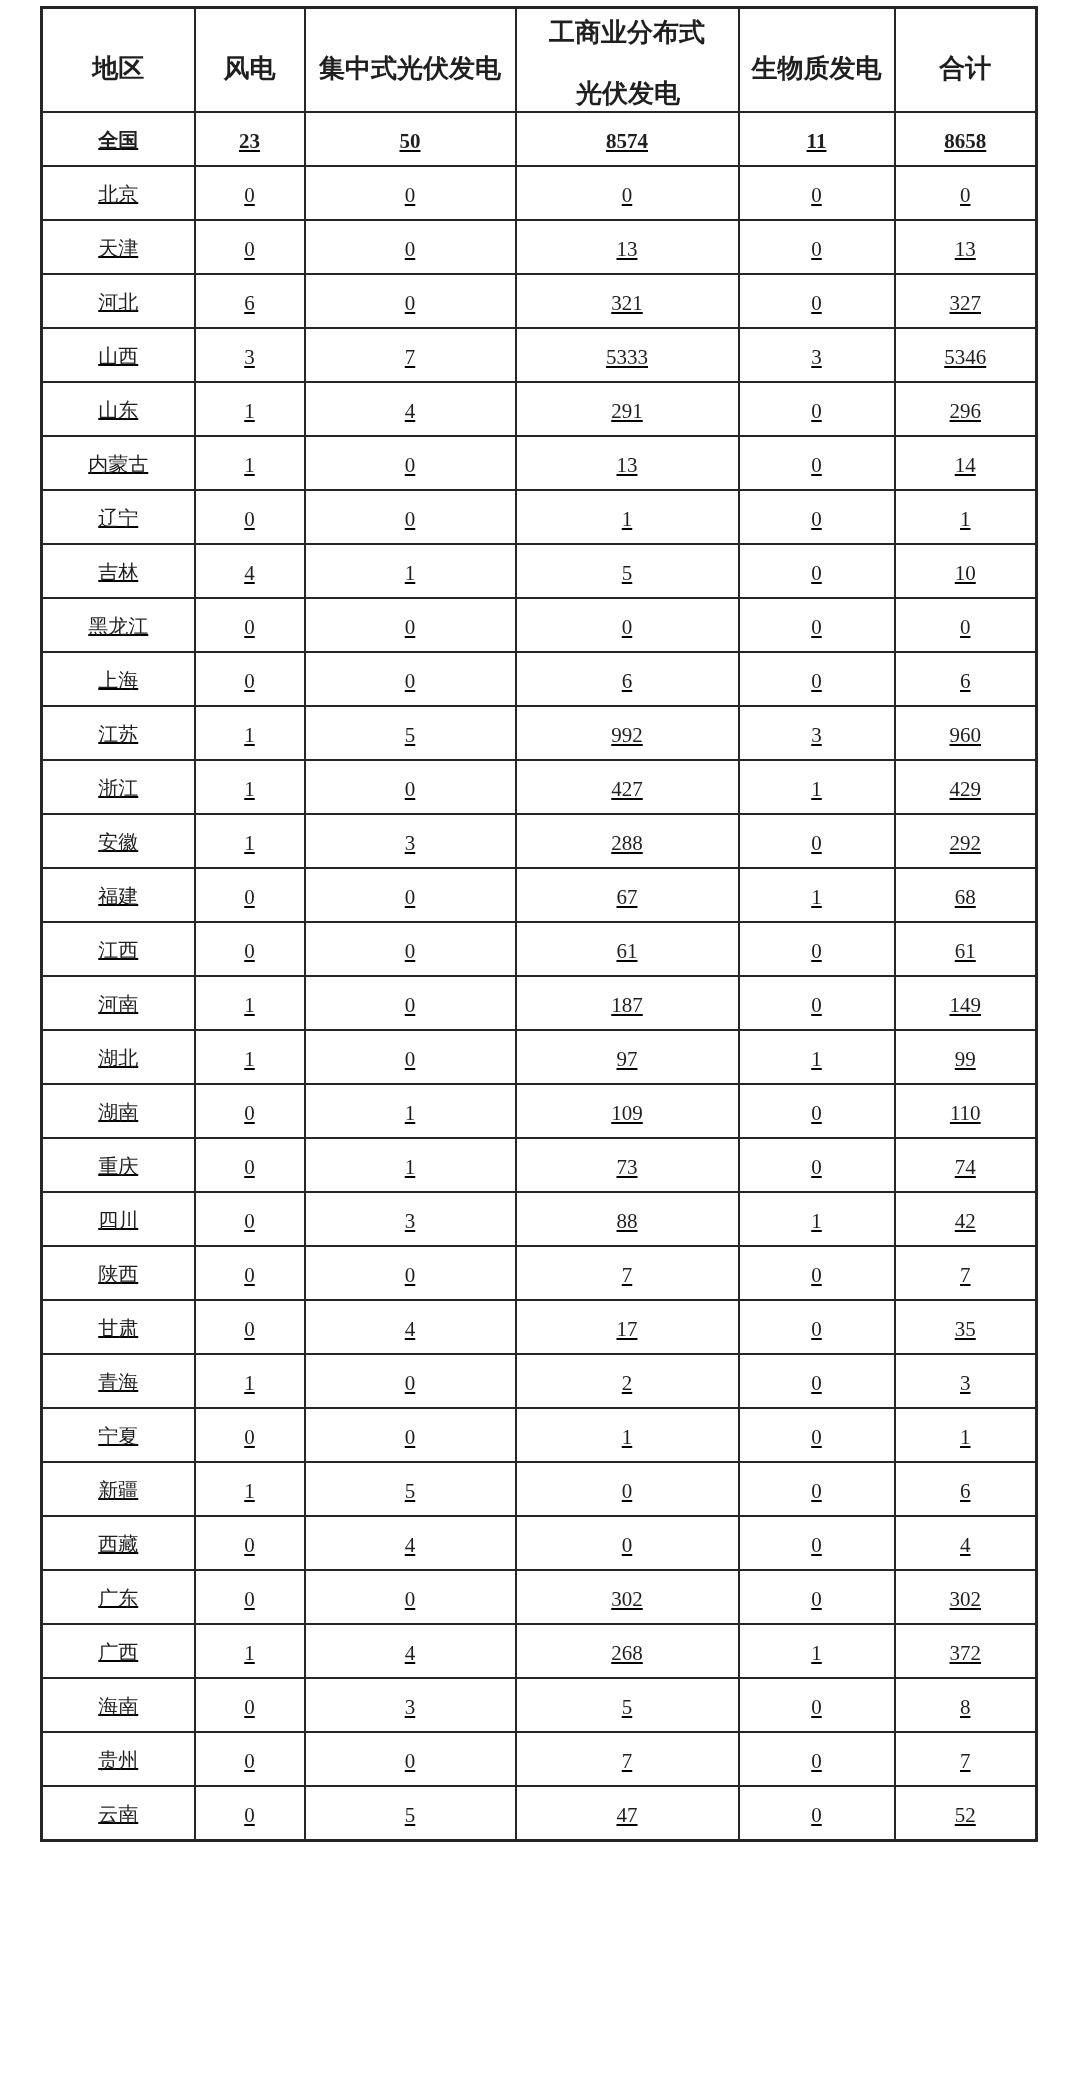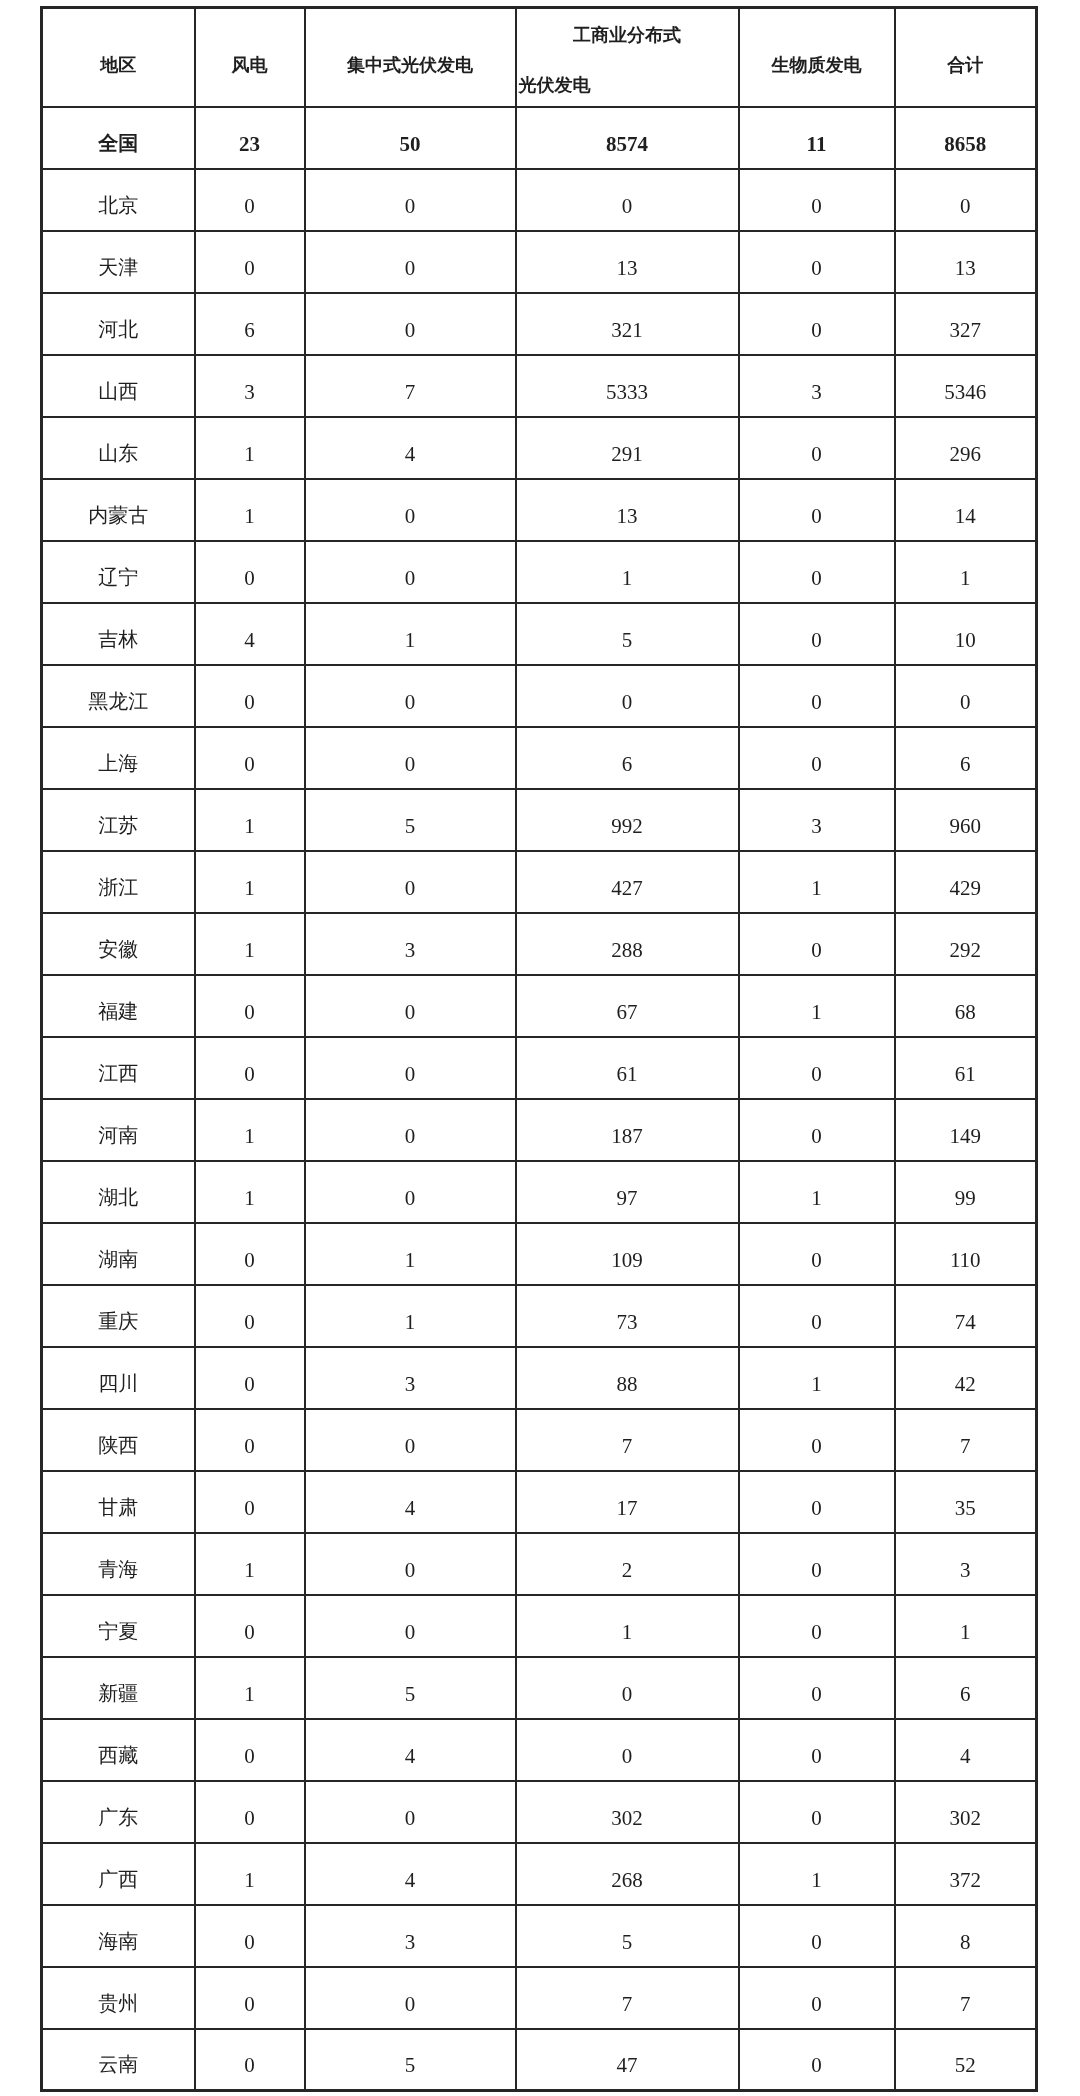--- a/index.html
+++ b/index.html
@@ -25,39 +25,39 @@
     border: 3px solid #262626;
     background: #ffffff;
   }
   .data-table th, .data-table td {
     border: 2px solid #262626;
     text-align: center;
     color: #1f1f1f;
     overflow: hidden;
   }
   .data-table thead tr { height: 99px; }
-  .data-table tbody tr { height: 62px; }
+  .data-table tbody tr { height: 54px; text-decoration: underline; }
 
   .data-table th {
     font-family: "Liberation Sans", sans-serif;
     font-weight: bold;
-    font-size: 18px;
+    font-size: 26px;
     vertical-align: middle;
     padding: 16px 2px 0 2px;
   }
   .data-table th.two-line {
     padding: 0;
     vertical-align: middle;
   }
   .data-table th.two-line .line-center {
     text-align: center;
     margin-top: 6px;
   }
   .data-table th.two-line .line-left {
-    text-align: left;
+    text-align: center;
     padding-left: 2px;
     margin-top: 26px;
   }
 
   .data-table td {
     vertical-align: bottom;
     padding: 0 2px 11px 2px;
   }
   .data-table td.num {
     font-family: "Liberation Serif", serif;

